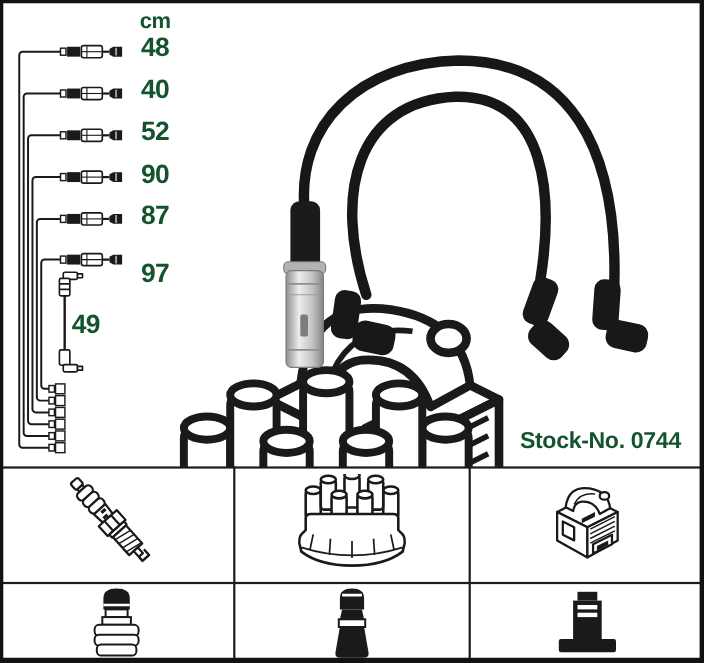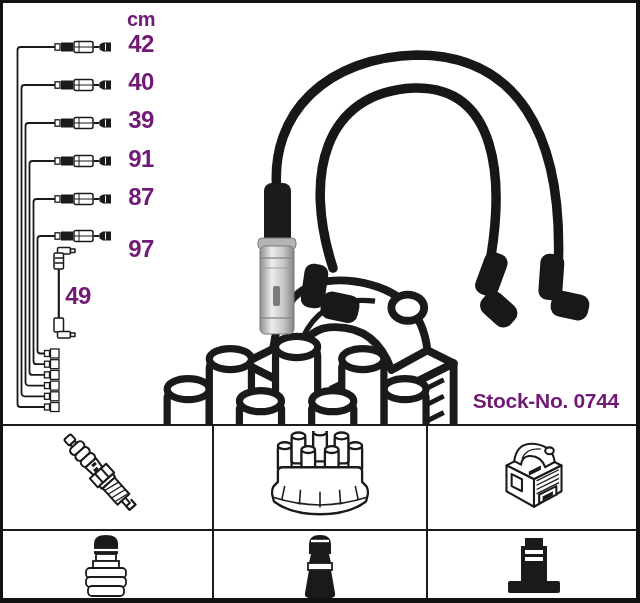--- a/index.html
+++ b/index.html
@@ -6,21 +6,21 @@
   .stage {
     position:relative; width:640px; height:603px; background:#fff;
     font-family:"Liberation Sans","DejaVu Sans",sans-serif; overflow:hidden;
   }
   .frame {
     position:absolute; inset:0; border:3px solid #121212;
     border-right-width:4px; border-bottom-width:5px;
     pointer-events:none; z-index:60; box-sizing:border-box;
   }
   .art { position:absolute; left:0; top:0; }
-  .lbl { position:absolute; font-weight:bold; color:#701a75; line-height:1; letter-spacing:-0.5px; z-index:20; }
+  .lbl { position:absolute; font-weight:bold; color:#14532d; line-height:1; letter-spacing:-0.5px; z-index:20; }
   .unit { left:126px; top:9px; width:30px; text-align:center; font-size:20px; }
   .len  { left:125px; width:32px; text-align:center; font-size:24px; }
   .len48 { top:32px; }  .len58 { top:70px; }  .len71 { top:108px; }
   .len74 { top:147px; } .len87 { top:185px; } .len97 { top:221px;margin-top:16px; }
   .len49 { left:62px; top:284px; width:32px; text-align:center; font-size:24px; position:absolute; }
   .code  { right:21px; top:357px; font-size:28px; text-align:right; letter-spacing:-0.5px; }
   .stock { right:21px; top:390px; font-size:21px; text-align:center; letter-spacing:-0.3px; }
 
   .grid { position:absolute; left:0; top:424px; width:640px; height:179px; z-index:10; }
   .gline { position:absolute; background:#1c1c1c; }
@@ -254,24 +254,24 @@
             <rect x="-12" y="-28" width="24" height="46" rx="9"></rect>
           </g>
         <g transform="translate(567,305) rotate(12)">
             <rect x="-16" y="-13" width="38" height="26" rx="10"></rect>
           </g>
       </g>
     </g>
   </svg>
 
   <div class="lbl unit">cm</div>
-  <div class="lbl len len48">42</div>
+  <div class="lbl len len48">48</div>
   <div class="lbl len len58">40</div>
-  <div class="lbl len len71">39</div>
-  <div class="lbl len len74">91</div>
+  <div class="lbl len len71">52</div>
+  <div class="lbl len len74">90</div>
   <div class="lbl len len87">87</div>
   <div class="lbl len len97">97</div>
   <div class="lbl len49">49</div>
   <div class="lbl stock">Stock-No. 0744</div>
 
   <div class="grid">
     <div class="gline gl-top"></div>
     <div class="gline gl-row"></div>
     <div class="gline gl-c1"></div>
     <div class="gline gl-c2"></div>

